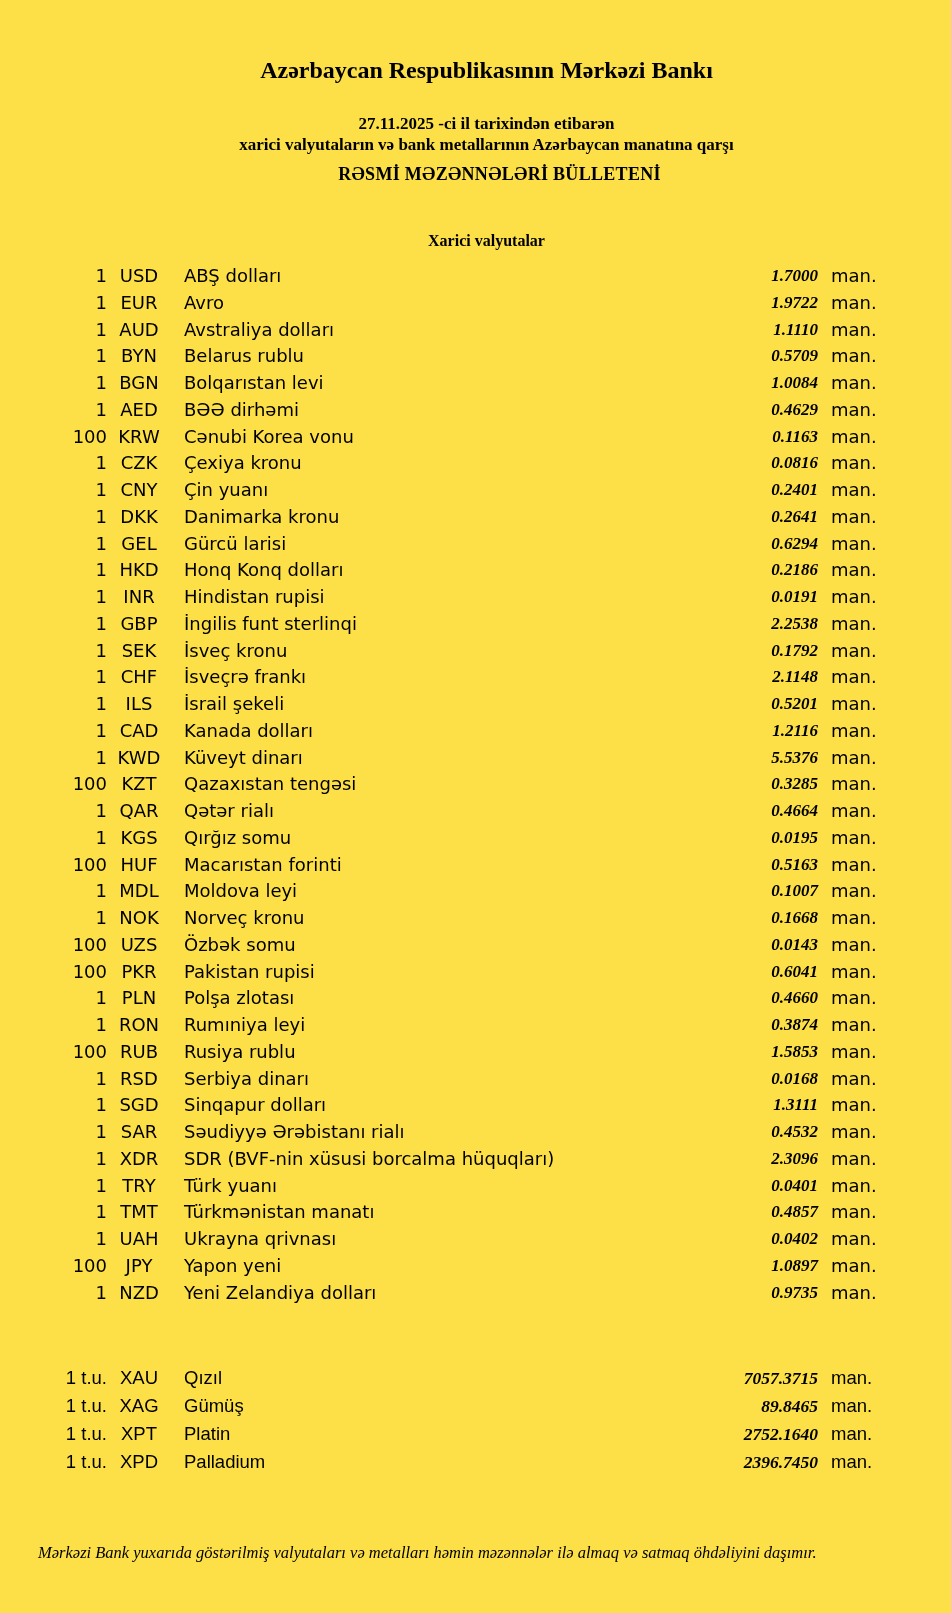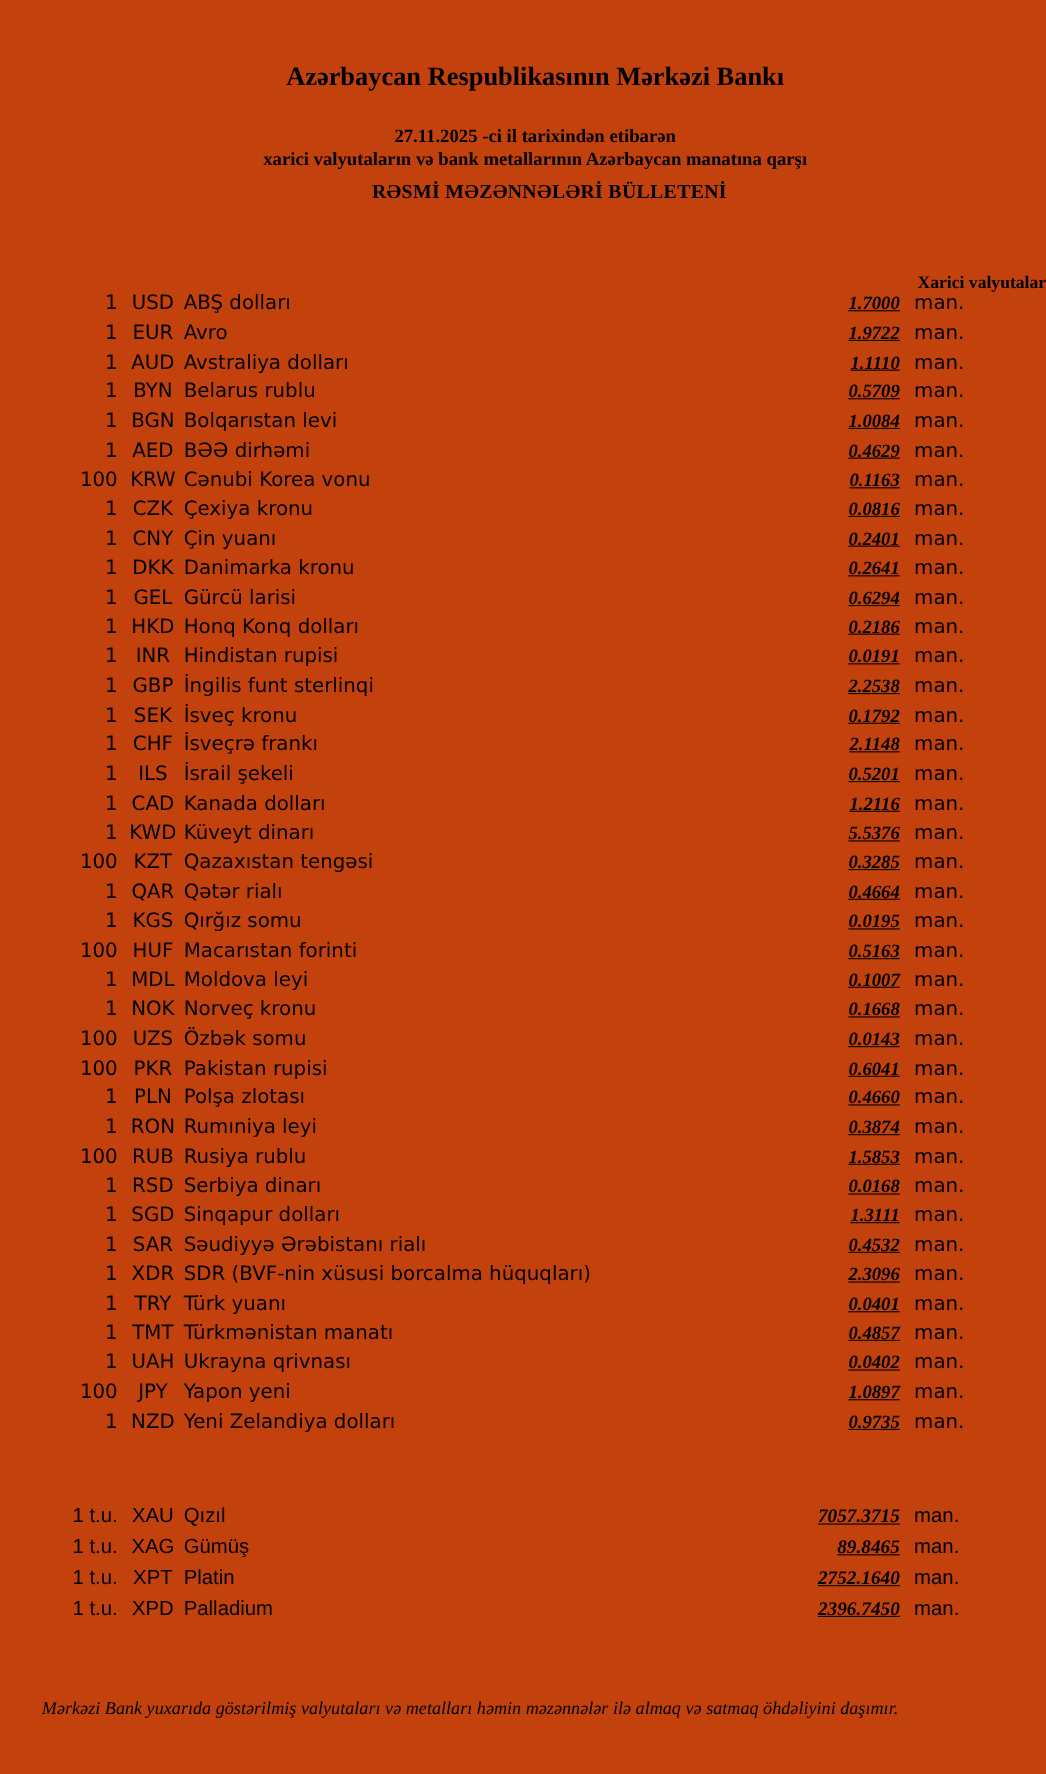--- a/index.html
+++ b/index.html
@@ -1,53 +1,53 @@
 <!DOCTYPE html>
 <html lang="az"><head>
 <meta charset="utf-8">
 <style>
   html,body { margin:0; padding:0; background:#ffffff; }
   .page {
     position:relative; width:951px; height:1613px;
-    background:#c2410c; color:#000000; overflow:hidden;
+    background:#fde047; color:#000000; overflow:hidden;
     font-family:"DejaVu Sans", sans-serif;
   }
   
   .hdr { position:absolute; left:0; right:0; text-align:center; padding-left:22px; margin:0; white-space:nowrap; }
   .hdr-title    { top:56px;  font:bold 24px/1.2 "Liberation Serif", serif; }
   .hdr-date     { top:102px; font:bold 17px/1.2 "Liberation Serif", serif;margin-top:12px; }
   .hdr-subject  { top:135px; font:bold 17px/1.2 "Liberation Serif", serif; }
   .hdr-bulletin { top:164px; font:bold 18px/1.2 "Liberation Serif", serif; letter-spacing:0.3px;padding-left:48px; }
 
   .section-title {
     position:absolute; left:0; right:0; text-align:center; padding-left:22px; margin:0;
     font:bold 16px/1.2 "Liberation Serif", serif; white-space:nowrap;
   }
-  .currencies-title { top:248px;text-align:right; }
+  .currencies-title { top:231px; }
   .metals-title     { top:1337px; }
 
   .rows { position:absolute; left:0; right:0; }
   .currencies-rows { top:263px; }
   .metals-rows     { top:1364px; font-family:"Liberation Sans", sans-serif; }
 
   .row { position:relative; }
   .currencies-rows .row { height:26.75px; }
   .metals-rows .row     { height:28px; }
 
   .row span { position:absolute; top:0; bottom:0; display:block; white-space:nowrap; }
   .currencies-rows .row span { line-height:26.75px; font-size:18px; }
   .metals-rows .row span     { line-height:28px; font-size:18.5px; }
 
   .qty  { left:0;     width:107px; text-align:right; }
   .code { left:112px; width:54px;  text-align:center; }
-  .name { left:167px; }
+  .name { left:184px; }
   .rate {
     left:608px; width:210px; text-align:right;
     font-family:"Liberation Serif", serif !important;
-    font-style:italic; font-weight:bold;text-decoration:underline;
+    font-style:italic; font-weight:bold;
   }
   .currencies-rows .rate { font-size:17px !important; }
   .metals-rows .rate     { font-size:17.5px !important; }
   .unit { left:831px; }
 
   .disclaimer {
     position:absolute; top:1543px; left:38px; right:30px; margin:0;
     font:italic 16.5px/1.25 "Liberation Serif", serif; white-space:nowrap;
   }
 </style>

